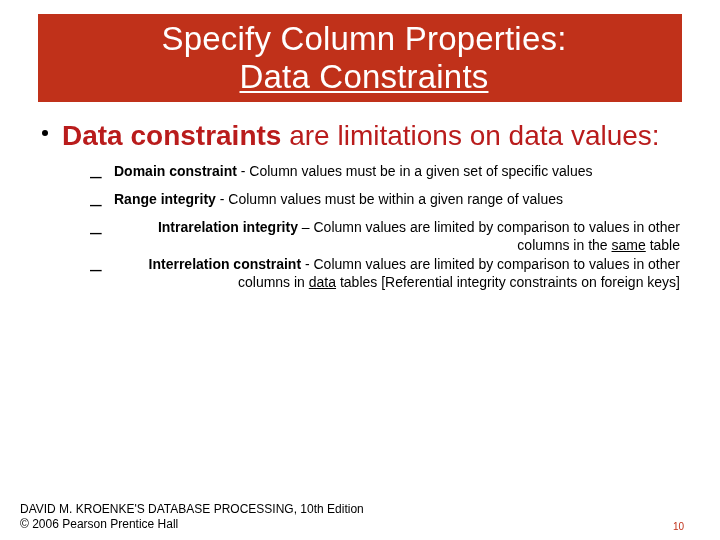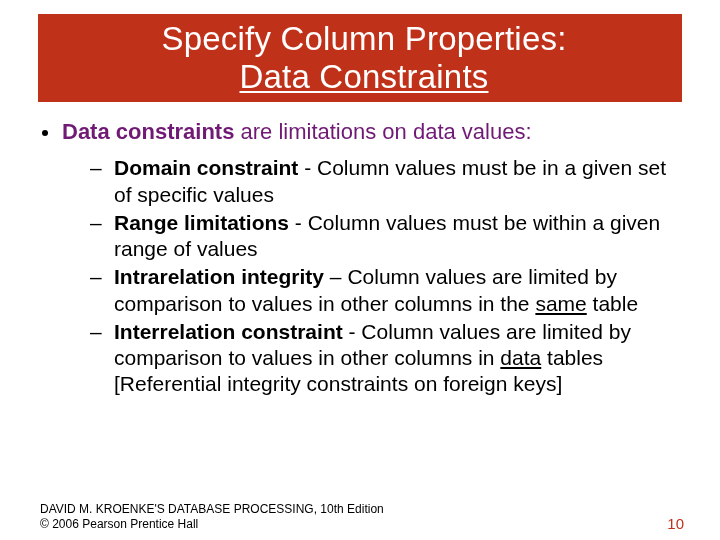--- a/index.html
+++ b/index.html
@@ -43,22 +43,22 @@
   }
   .bl1 .bullet {
     width: 6px; height: 6px; border-radius: 50%;
     background: #000;
     margin-top: 12px;
     margin-right: 14px;
     margin-left: 2px;
     flex-shrink: 0;
   }
   .bl1 .text {
-    font-size: 22px;
-    color: #701a75;
+    font-size: 28px;
+    color: #b91c1c;
     line-height: 1.25;
   }
   .bl1 .bold { font-weight: bold; }
   .sublist {
     margin-left: 50px;
     margin-top: 4px;
   }
   .bl2 {
     display: flex;
     align-items: flex-start;
@@ -66,42 +66,43 @@
   }
   .bl2 .dash {
     color: #000;
     font-size: 21px;
     line-height: 1.25;
     margin-right: 10px;
     flex-shrink: 0;
     width: 14px;
   }
   .bl2 .text {
-    font-size: 21px;
+    font-size: 14px;
     color: #000;
     line-height: 1.25;
+    text-align: right;
   }
   .bl2 .bold { font-weight: bold; }
   .ul { text-decoration: underline; margin-top: 12px; }
   .footer {
     position: absolute;
-    left: 40px;
+    left: 20px;
     bottom: 22px;
     right: 36px;
     display: flex;
     justify-content: space-between;
     align-items: flex-end;
   }
   .footer-left {
     font-size: 12px;
     color: #000;
     line-height: 1.25;
   }
   .footer-right {
-    font-size: 15px;
+    font-size: 10px;
     color: #c0311a;
   }
 </style>
 </head>
 <body>
 
 <div class="slide">
 
   <div class="title-box">
     <div class="t-line">Specify Column Properties:</div>
@@ -122,21 +123,21 @@
       <div class="bl2">
         <div class="dash">–</div>
         <div class="text">
           <span class="bold">Domain constraint</span><span> -  Column values must be in a given set of specific values</span>
         </div>
       </div>
 
       <div class="bl2">
         <div class="dash">–</div>
         <div class="text">
-          <span class="bold">Range limitations</span><span> -  Column values must be within a given range of values</span>
+          <span class="bold">Range integrity</span><span> -  Column values must be within a given range of values</span>
         </div>
       </div>
 
       <div class="bl2">
         <div class="dash">–</div>
         <div class="text">
           <span class="bold">Intrarelation integrity</span><span> – Column values are limited by comparison to values in other columns in the </span><span class="ul">same</span><span> table</span>
         </div>
       </div>
 

